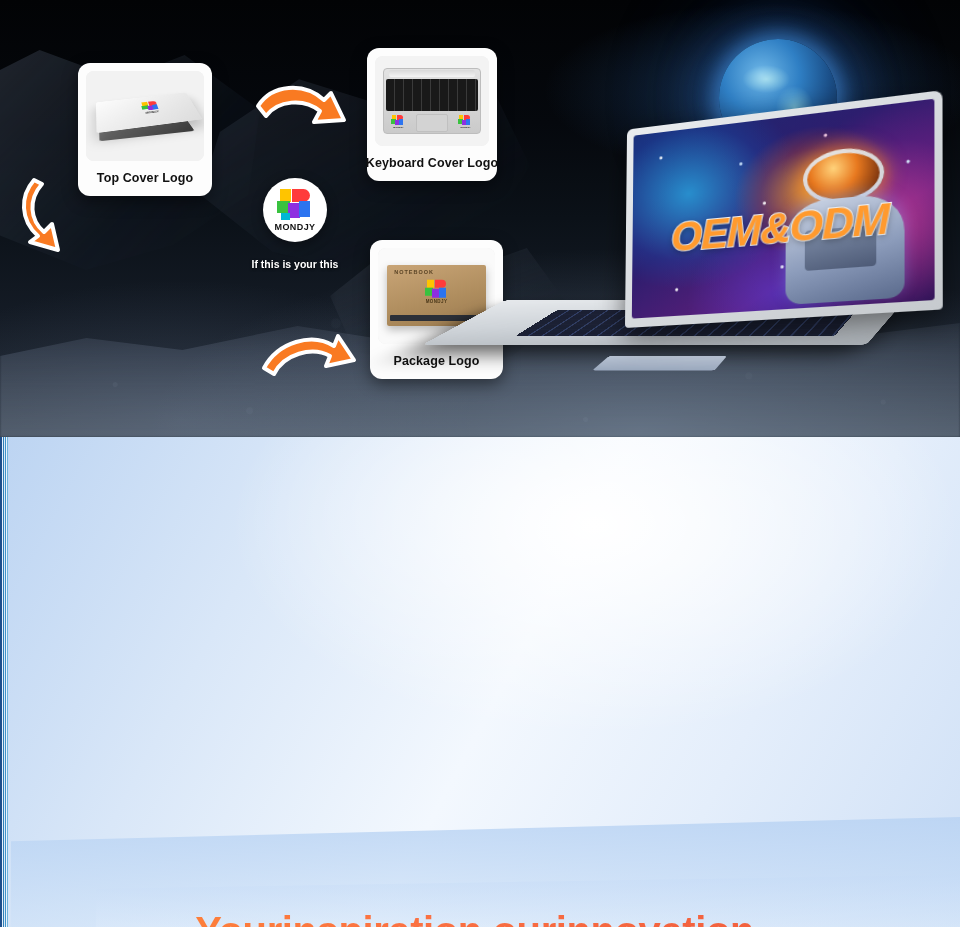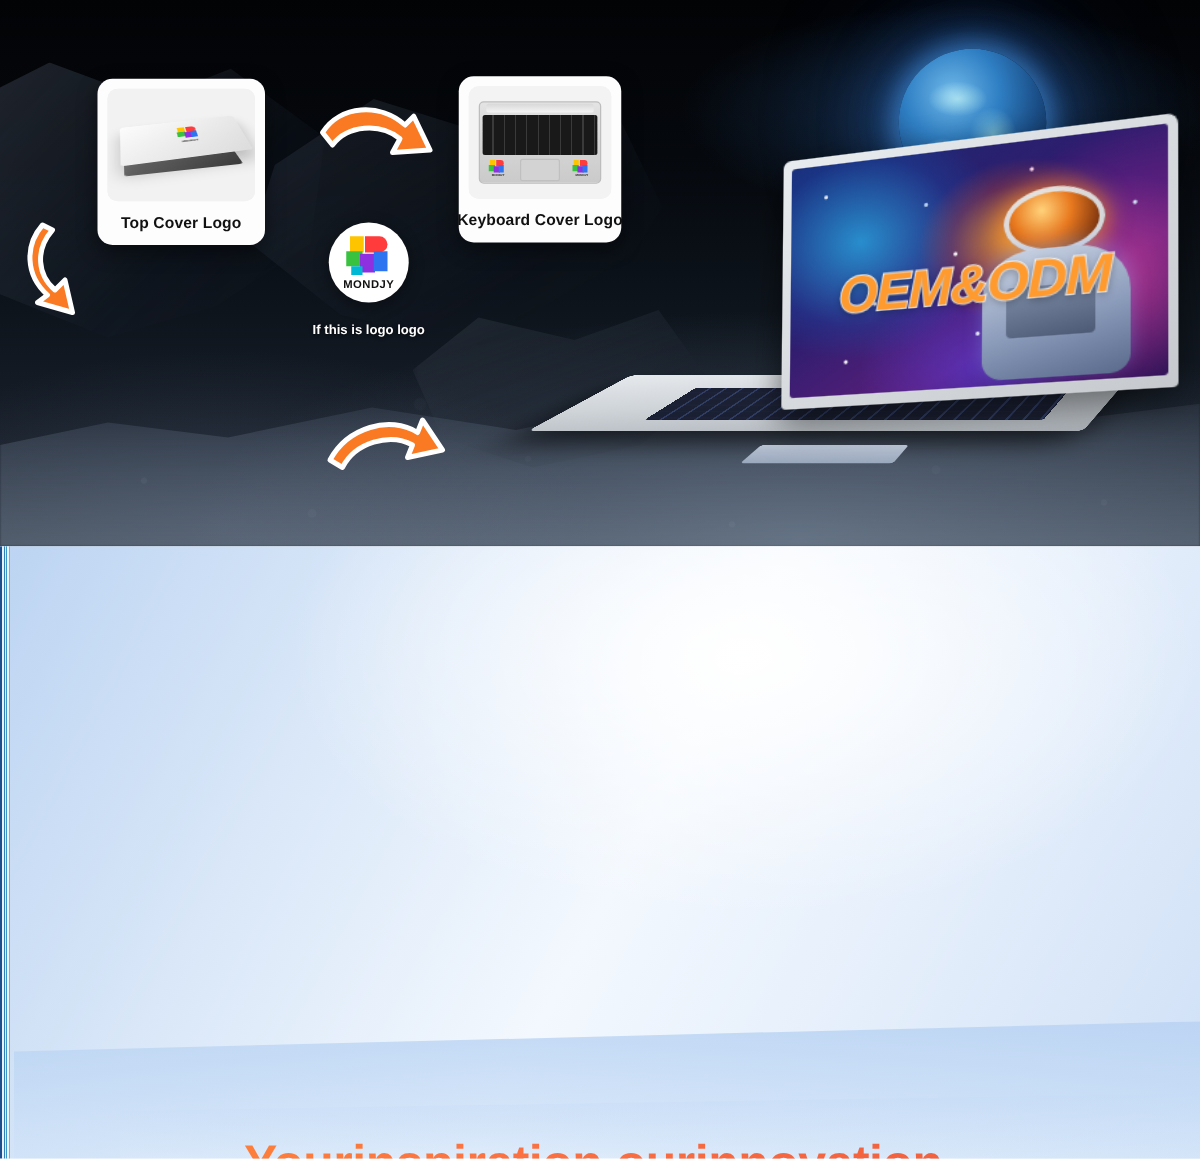--- a/index.html
+++ b/index.html
@@ -100,21 +100,21 @@
     position:relative; overflow:hidden;
     display:flex; align-items:center; justify-content:center;
   }
   .spec-label {
     font-size:12.5px; font-weight:bold; color:#111;
     line-height:1; padding:11px 0 12px; white-space:nowrap;
     letter-spacing:.1px;
   }
   #card-top-cover      { left:78px;  top:63px;  width:134px; height:133px; }
   #card-boot           { left:76px;  top:237px; width:134px; height:142px; }
-  #card-keyboard-cover { left:367px; top:61px;  width:130px; height:133px; }
+  #card-keyboard-cover { left:367px; top:48px;  width:130px; height:133px; }
   #card-package        { left:370px; top:240px; width:133px; height:139px; }
 
   
   .art-topcover { width:100%; height:100%; position:relative; background:#f2f2f2; }
   .art-topcover .lid {
     position:absolute; left:9%; top:18%; width:84%; height:52%;
     background:linear-gradient(145deg,#fcfcfc,#dcdcdc);
     transform:perspective(220px) rotateX(52deg) rotateZ(-11deg);
     border-radius:3px; box-shadow:0 10px 14px rgba(0,0,0,.22);
   }
@@ -412,33 +412,54 @@
             <i class="bm-b" style="left:8px;top:4px;width:4px;height:6px;"></i>
           </span>
           <span style="display:block;font-size:2.4px;font-weight:bold;color:#222;text-align:center;">MONDJY</span>
         </div>
       </div>
     </div>
     <div class="spec-label">Keyboard Cover Logo</div>
   </div>
 
 
+  <div class="spec-card" id="card-package">
+    <div class="spec-thumb">
+      <div class="art-box">
+        <div class="carton">
+          <div class="carton-text">NOTEBOOK</div>
+          <div class="carton-logo">
+            <span class="brandmark" style="width:22px;height:19px;display:block;">
+              <i class="bm-y" style="left:2px;top:0;width:7px;height:8px;"></i>
+              <i class="bm-r" style="left:10px;top:0;width:11px;height:8px;border-radius:0 8px 8px 0;"></i>
+              <i class="bm-g" style="left:0;top:8px;width:8px;height:8px;"></i>
+              <i class="bm-v" style="left:7px;top:9px;width:8px;height:9px;"></i>
+              <i class="bm-b" style="left:14px;top:8px;width:7px;height:10px;"></i>
+            </span>
+            <span class="brand-text" style="font-size:4.5px;color:#4a3719;">MONDJY</span>
+          </div>
+          <div class="strap"></div>
+        </div>
+      </div>
+    </div>
+    <div class="spec-label">Package Logo</div>
+  </div>
 
   <div id="brand-badge">
     <span class="brandmark" style="width:36px;height:32px;display:block;">
       <i class="bm-y" style="left:3px;top:0;width:11px;height:13px;"></i>
       <i class="bm-r" style="left:15px;top:0;width:18px;height:13px;border-radius:0 13px 13px 0;"></i>
       <i class="bm-g" style="left:0;top:12px;width:13px;height:12px;"></i>
       <i class="bm-v" style="left:11px;top:14px;width:12px;height:15px;"></i>
       <i class="bm-b" style="left:22px;top:12px;width:11px;height:16px;"></i>
       <i class="bm-c" style="left:4px;top:24px;width:9px;height:7px;"></i>
     </span>
     <span class="brand-text" style="font-size:9px;">MONDJY</span>
   </div>
-  <div id="brand-caption">If this is logo logo</div>
+  <div id="brand-caption">If this is your this</div>
 
   <div class="arrow" style="left:252px; top:78px;">
     <svg width="105" height="62" viewBox="0 0 105 62">
       <path d="M6 28 C20 6, 52 4, 72 22 L79 15 L92 42 L62 44 L68 33 C52 20, 26 22, 14 38 Z" fill="#f97a22" stroke="#ffffff" stroke-width="4" stroke-linejoin="round"></path>
     </svg>
   </div>
   <div class="arrow" style="left:18px; top:176px;">
     <svg width="68" height="78" viewBox="0 0 68 78">
       <path d="M24 8 C10 24, 12 44, 26 56 L34 48 L40 74 L12 66 L20 60 C2 44, 2 20, 16 4 Z" fill="#f97a22" stroke="#ffffff" stroke-width="4" stroke-linejoin="round"></path>
     </svg>

